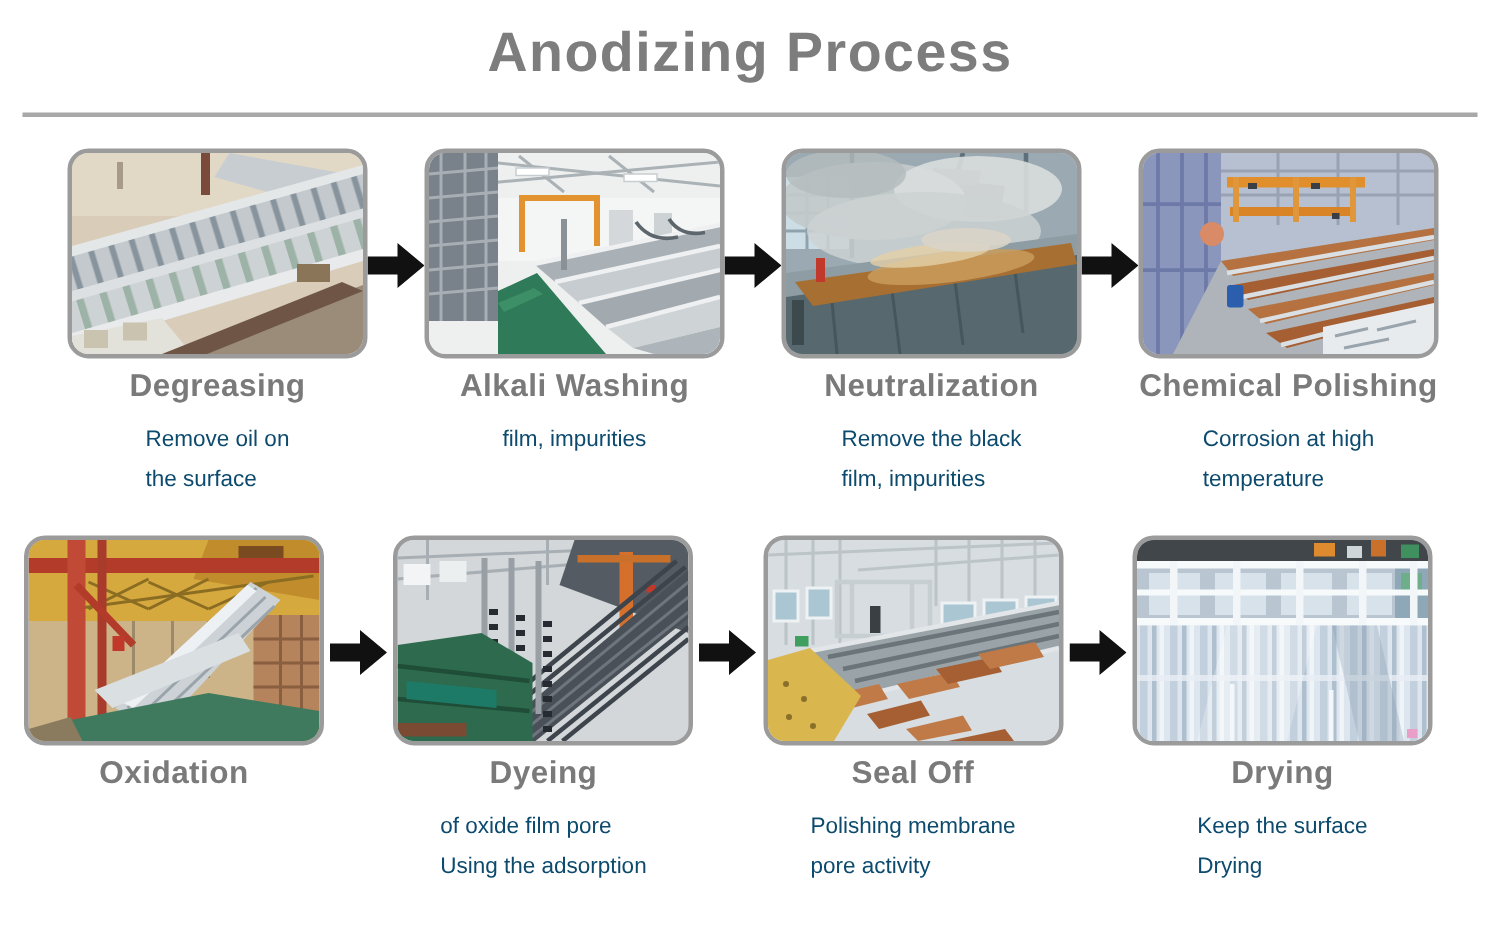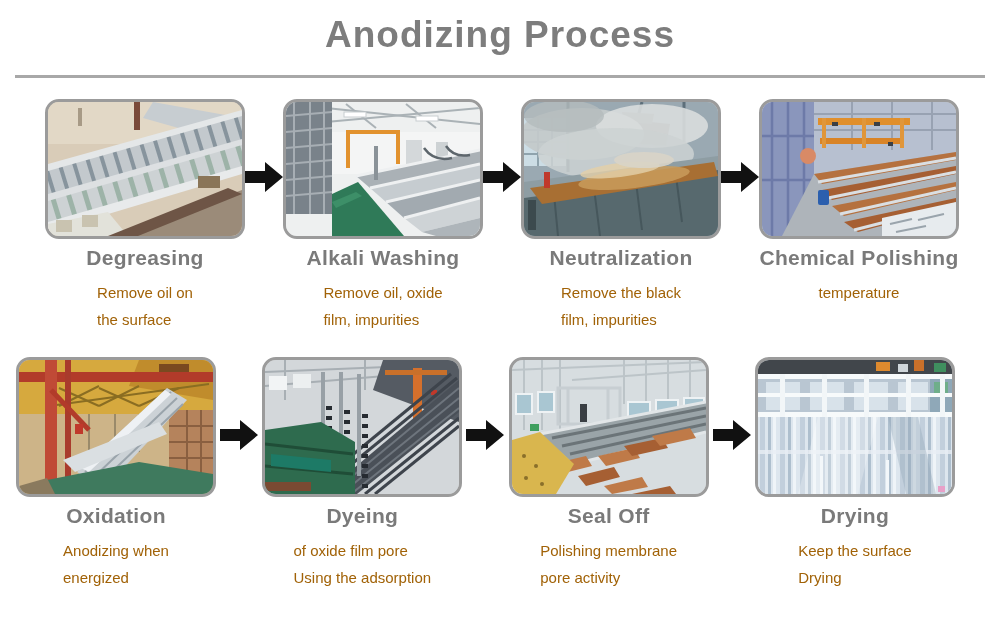--- a/index.html
+++ b/index.html
@@ -23,21 +23,21 @@
     border-radius: 14px; overflow: hidden; background: #cccccc;
   }
   .photo svg { display: block; width: 100%; height: 100%; }
   .step-title {
     margin-top: 7px; text-align: center; font-size: 21px; font-weight: bold;
     color: #7a7a7a; white-space: nowrap; letter-spacing: 0.3px;
   }
   .step-desc { margin-top: 9px; text-align: center; }
   .step-desc .inner {
     display: inline-block; text-align: left;
-    font-size: 15px; color: #a16207; line-height: 27px;
+    font-size: 15px; color: #0c4a6e; line-height: 27px;
   }
   .arrow { width: 38px; flex: none; margin-top: 63px; }
   .arrow svg { display: block; }
 </style>
 </head>
 <body>
 
 <h1 class="page-title">Anodizing Process</h1>
 <div class="rule"></div>
 
@@ -135,21 +135,20 @@
           </g>
         </g>
         <rect x="88" y="44" width="4" height="34" fill="#8a9298"></rect>
         <path d="M138,46 q10,14 28,10" stroke="#5d666c" stroke-width="2.5" fill="none"></path>
         <path d="M160,44 q8,12 24,9" stroke="#5d666c" stroke-width="2.5" fill="none"></path>
       </svg>
     </div>
     <div class="step-title">Alkali Washing</div>
     <div class="step-desc">
       <div class="inner">
-        <div>Remove oil, oxide</div>
         <div>film, impurities</div>
       </div>
     </div>
   </div>
 
   <div class="arrow">
     <svg width="38" height="30" viewBox="0 0 38 30">
         <polygon points="0,9 20,9 20,0 38,15 20,30 20,21 0,21" fill="#111111"></polygon>
       </svg>
   </div>
@@ -258,20 +257,21 @@
           <line x1="128" y1="122" x2="150" y2="117"></line>
             <line x1="156" y1="118" x2="182" y2="112"></line>
             <line x1="134" y1="130" x2="164" y2="124"></line>
         </g>
         <rect x="56" y="88" width="11" height="15" rx="2" fill="#2b5fae"></rect>
       </svg>
     </div>
     <div class="step-title">Chemical Polishing</div>
     <div class="step-desc">
       <div class="inner">
+        <div>Corrosion at high</div>
         <div>temperature</div>
       </div>
     </div>
   </div>
 
 </div>
 
 <div class="process-row second">
 
   <div class="step">
@@ -313,26 +313,20 @@
             <line x1="80" y1="124" x2="164" y2="44"></line>
         </g>
         <polygon points="62,108 146,30 152,34 70,112" fill="#eef1f4"></polygon>
         <polygon points="44,100 140,62 148,74 56,112" fill="#dadfe2"></polygon>
         <polygon points="28,120 120,102 194,114 194,134 28,134" fill="#3f7a5e"></polygon>
         <polygon points="0,126 28,118 36,134 0,134" fill="#8a7a5e"></polygon>
         <rect x="56" y="64" width="8" height="10" fill="#c0392b"></rect>
       </svg>
     </div>
     <div class="step-title">Oxidation</div>
-    <div class="step-desc">
-      <div class="inner">
-        <div>Anodizing when</div>
-        <div>energized</div>
-      </div>
-    </div>
   </div>
 
   <div class="arrow">
     <svg width="38" height="30" viewBox="0 0 38 30">
         <polygon points="0,9 20,9 20,0 38,15 20,30 20,21 0,21" fill="#111111"></polygon>
       </svg>
   </div>
 
   <div class="step">
     <div class="photo">

